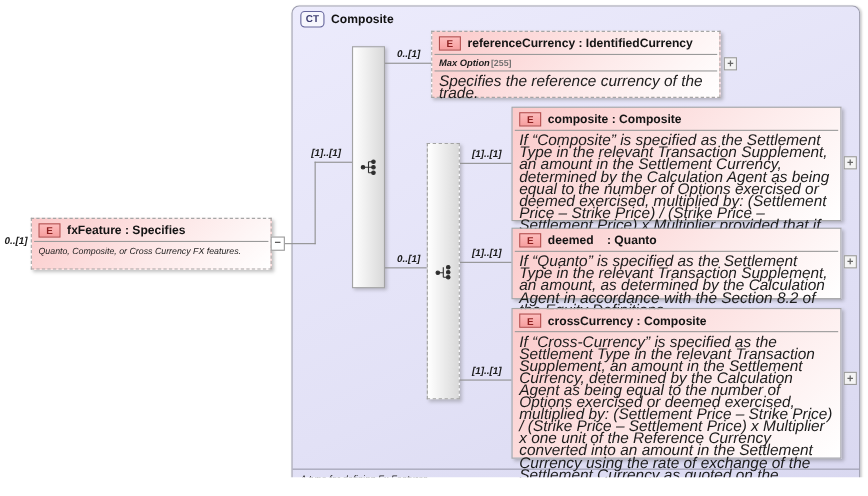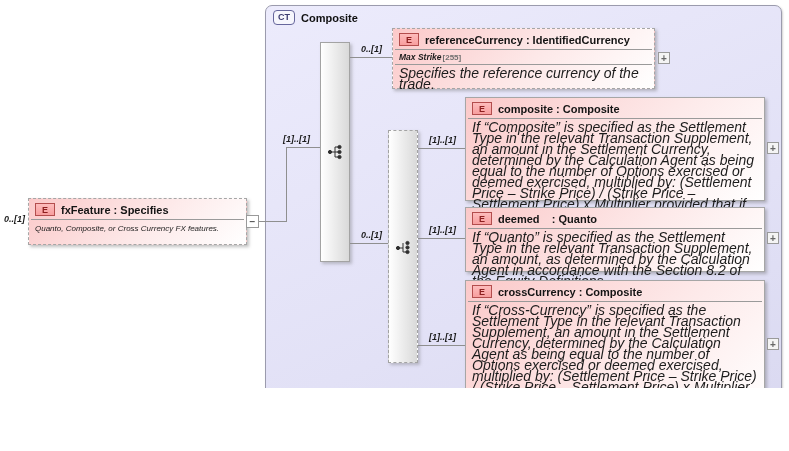--- a/index.html
+++ b/index.html
@@ -1,16 +1,16 @@
 <!DOCTYPE html>
 <html><head>
 <meta charset="utf-8">
 <style>
   html,body{margin:0;padding:0;background:#fff;}
-  .canvas{position:relative;width:789px;height:388px;background:#ffffff;
+  .canvas{position:relative;width:789px;height:434px;background:#ffffff;
           font-family:"Liberation Sans",sans-serif;overflow:hidden;}
 
   
   .ct{position:absolute;left:265px;top:5px;width:517px;height:440px;box-sizing:border-box;
       background:linear-gradient(155deg,#ecebfc 0%,#e2e1f6 60%,#d9d8f0 100%);
       border:1px solid #9b9bad;border-radius:7px;box-shadow:1px 1px 2px rgba(0,0,0,.18);}
   .ct-header{position:absolute;left:7px;top:4px;display:flex;align-items:center;gap:6px;}
   .ct-badge{border:1px solid #66669c;border-radius:4px;background:#f6f6fd;color:#3c3c70;
             font-size:9px;font-weight:bold;padding:1px 4px;line-height:11px;}
   .ct-title{font-size:11px;font-weight:bold;color:#111;}
@@ -103,21 +103,21 @@
 
   <div class="hline" style="left:350px;top:57px;width:42px;"></div>
   <span class="card" style="left:361px;top:44px;">0..[1]</span>
 
   <div class="el-box dashed" style="left:392px;top:28px;width:263px;height:61px;">
     <div class="el-header">
       <span class="e-badge">E</span>
       <span class="el-name">referenceCurrency : IdentifiedCurrency</span>
     </div>
     <div class="el-facet">
-      <span class="facet-name">Max Strike</span>
+      <span class="facet-name">Max Option</span>
       <span class="facet-value">[255]</span>
     </div>
     <div class="el-desc">Specifies the reference currency of the trade.</div>
   </div>
   <button class="plusbtn" style="left:658px;top:52px;">+</button>
 
   <div class="hline" style="left:350px;top:243px;width:38px;"></div>
   <span class="card" style="left:361px;top:230px;">0..[1]</span>
 
   <div class="bar dashed" style="left:388px;top:130px;height:233px;">

